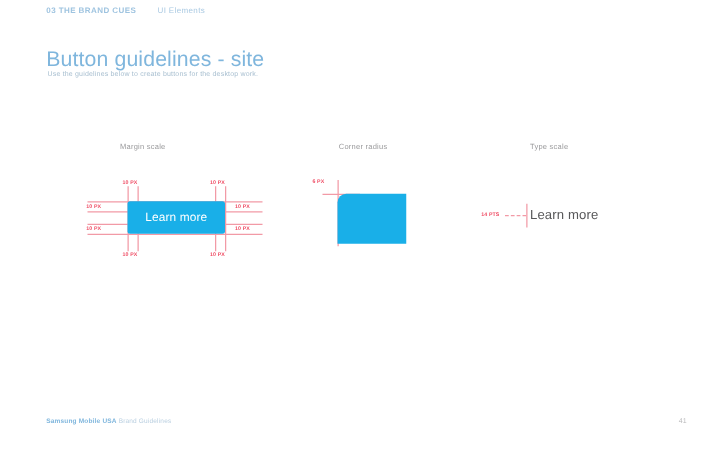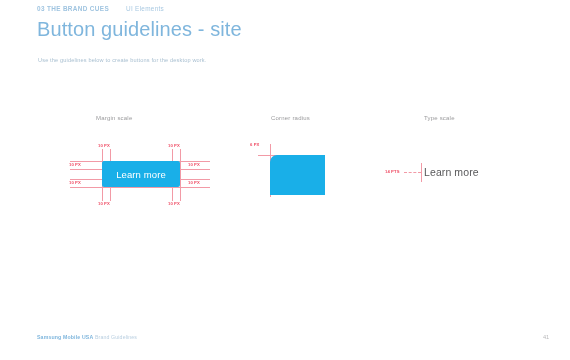--- a/index.html
+++ b/index.html
@@ -36,22 +36,22 @@
     font-size: 6.4px;
     letter-spacing: 0.3px;
     color: #a9c9e2;
     white-space: nowrap;
   }
 
   
   .title {
     position: absolute;
     left: 37px;
-    top: 18px;
-    font-size: 20px;
+    top: 38px;
+    font-size: 17px;
     color: #7fb6dd;
     font-weight: normal;
     letter-spacing: 0.1px;
     white-space: nowrap;
   }
   .subtitle {
     position: absolute;
     left: 38px;
     top: 57px;
     font-size: 5.6px;

